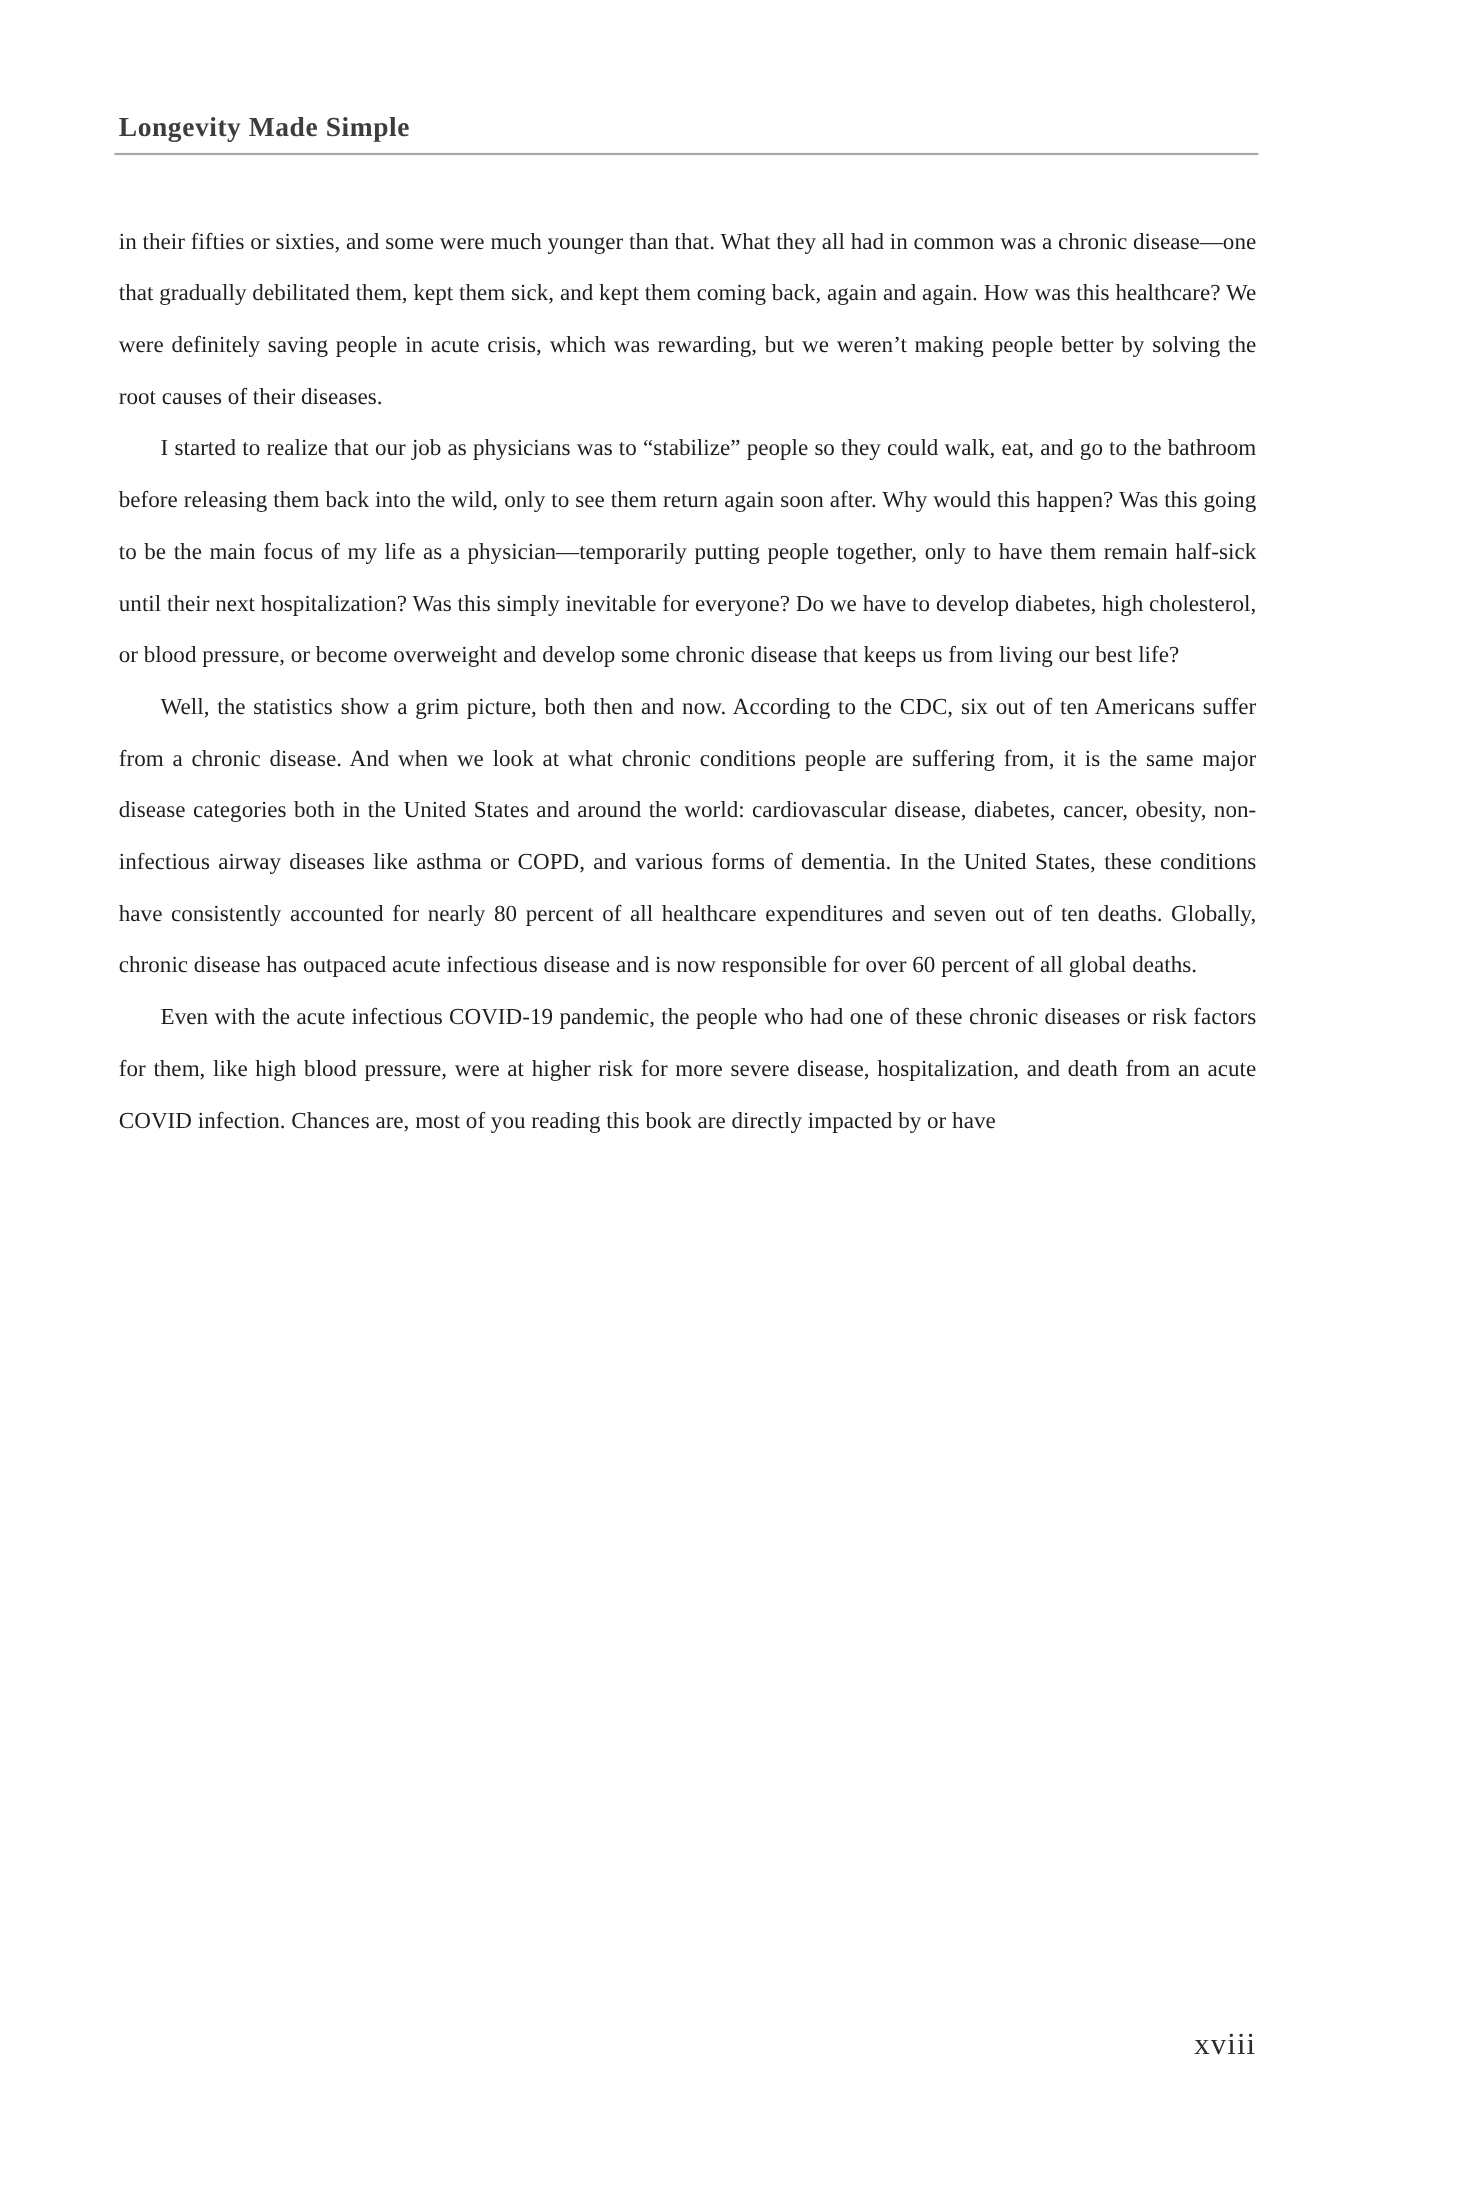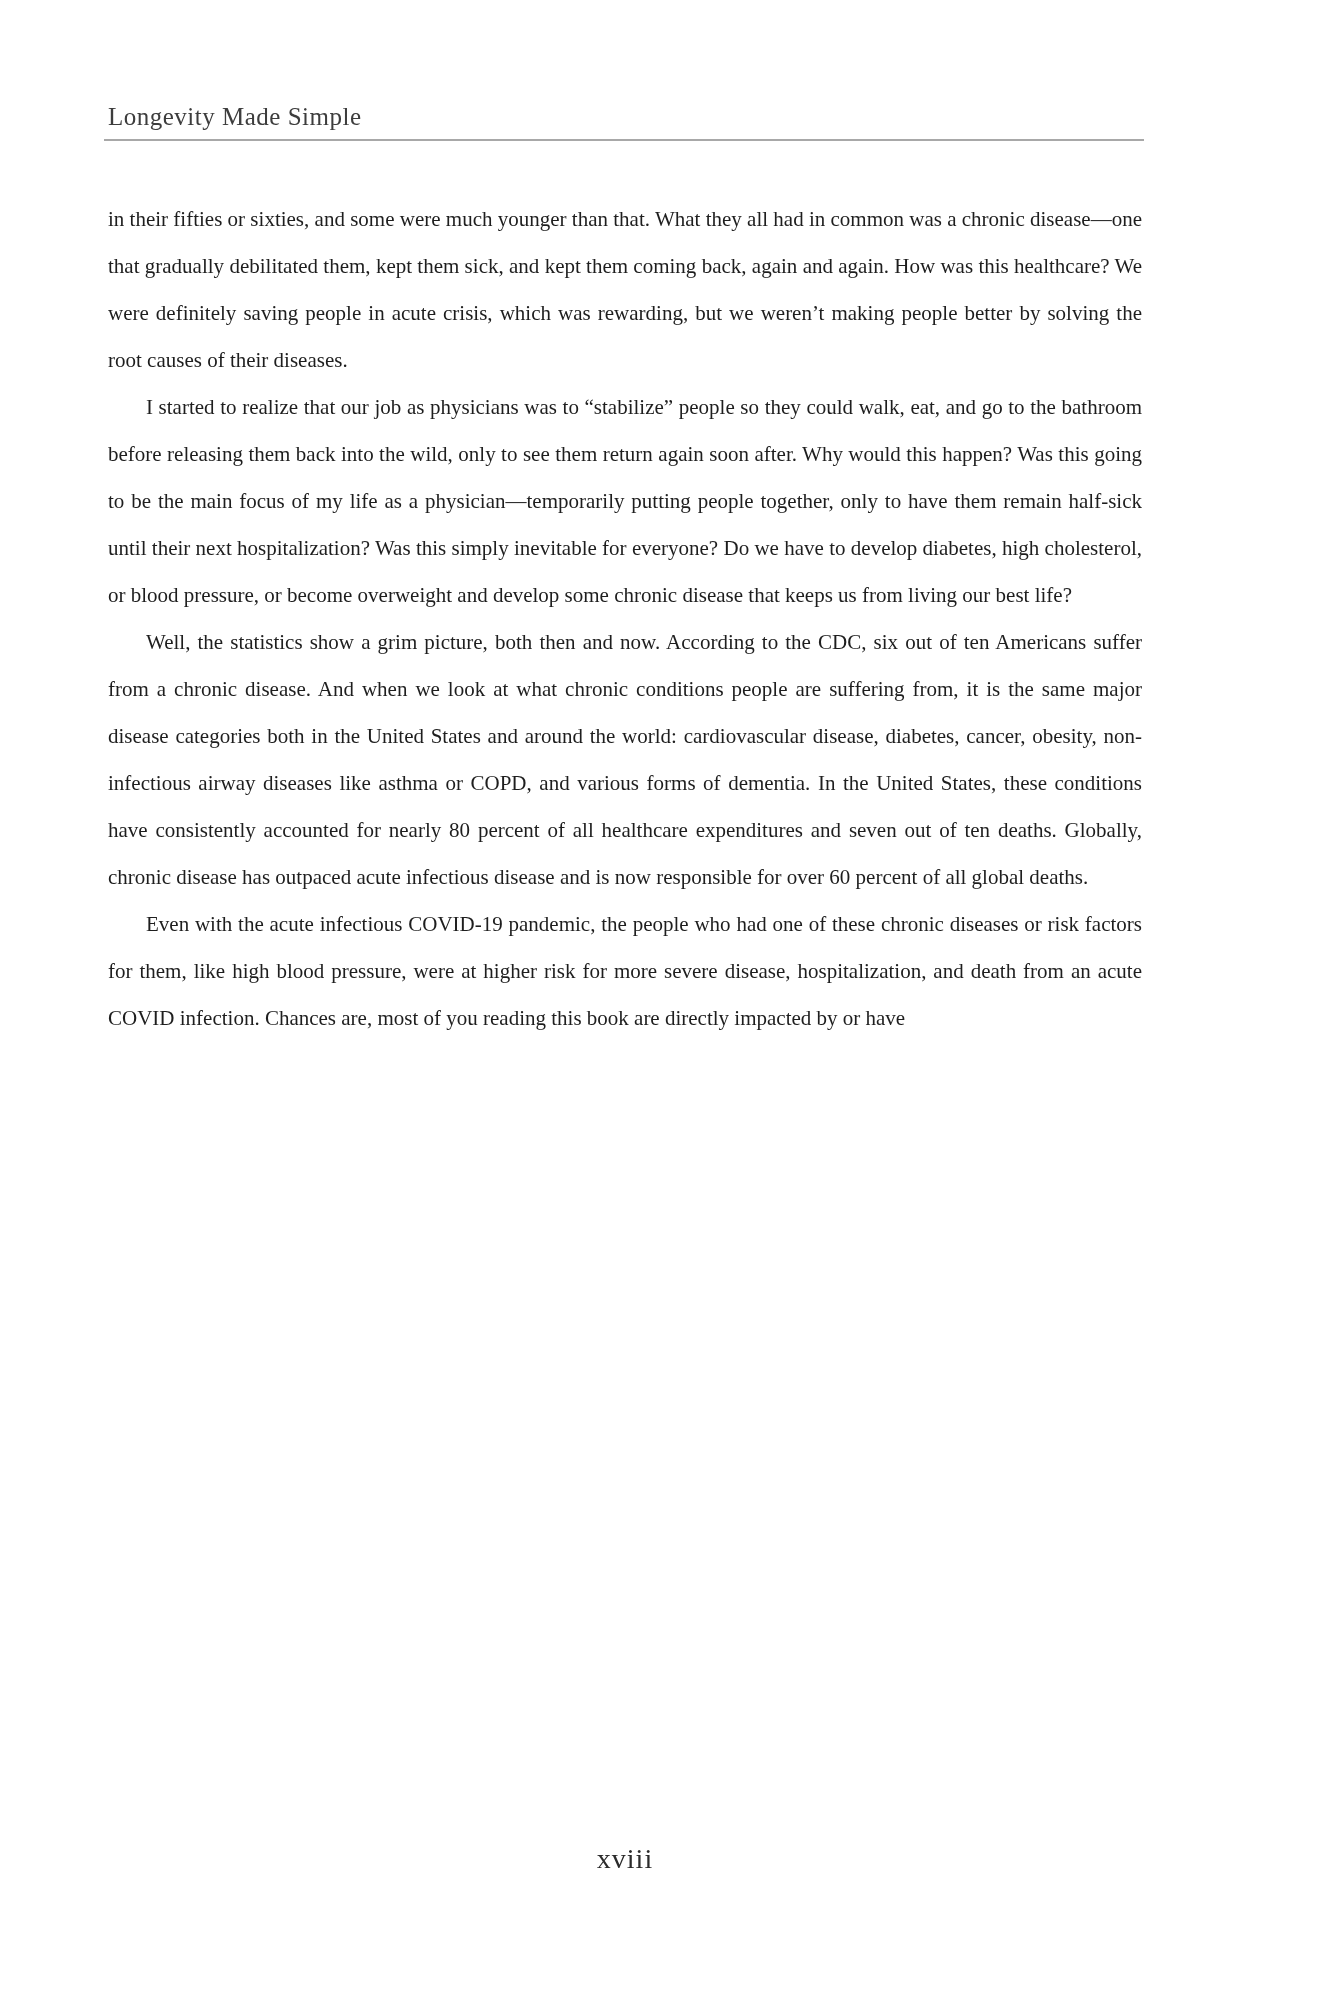--- a/index.html
+++ b/index.html
@@ -15,20 +15,21 @@
     overflow: hidden;
     font-family: "Liberation Serif", "DejaVu Serif", serif;
   }
   .running-head {
     position: absolute;
     left: 108px;
     top: 103px;
     font-size: 25px;
     letter-spacing: 0.5px;
     color: #3d3d3d;
+    font-weight: bold;
   }
   .header-rule {
     position: absolute;
     left: 104px;
     top: 139px;
     width: 1040px;
     height: 2px;
     background: #a8a8a8;
   }
   .body-text {
@@ -47,21 +48,21 @@
     text-indent: 38px;
   }
   .body-text p.no-indent {
     text-indent: 0;
   }
   .folio {
     position: absolute;
     left: 108px;
     top: 1843px;
     width: 1034px;
-    text-align: center;
+    text-align: right;
     font-size: 28px;
     letter-spacing: 1px;
     color: #2b2b2b;
   }
 </style>
 </head>
 <body>
 
 <div class="page">
 

